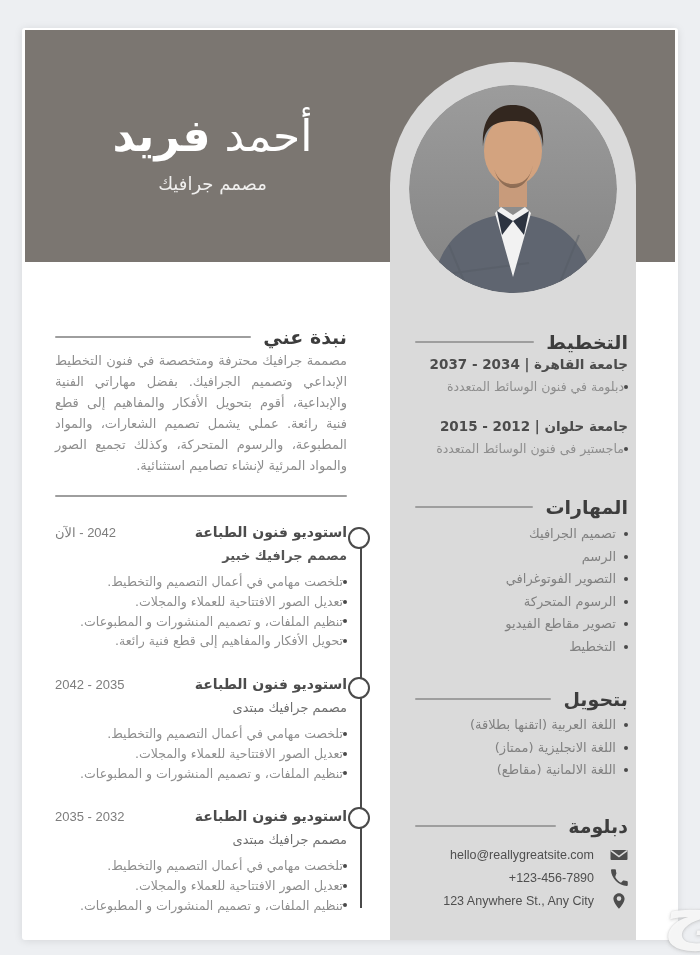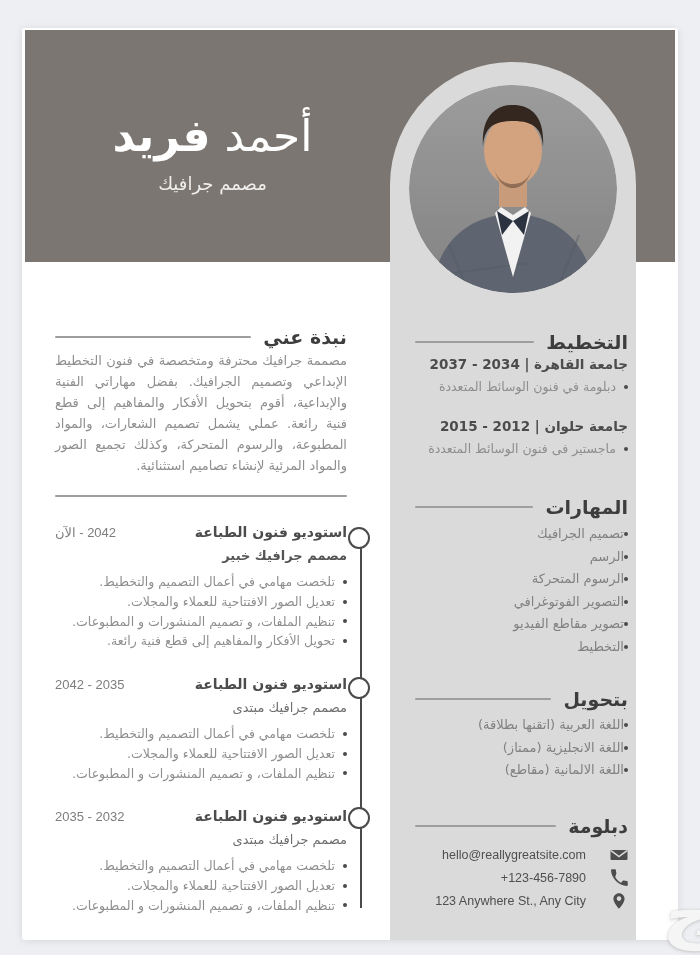--- a/index.html
+++ b/index.html
@@ -34,32 +34,32 @@
   .block{position:absolute;direction:rtl;text-align:right;}
   .about-text{left:55px;top:350px;width:292px;font-size:13px;line-height:21px;color:var(--body_text);
               text-align:justify;}
   .job{left:55px;width:292px;}
   .job-top{display:flex;justify-content:space-between;align-items:baseline;}
   .job-top h3{font-size:14px;font-weight:700;color:var(--dark_text);}
   .date{font-size:13px;color:#7d7d7d;font-family:"Liberation Sans",sans-serif;}
   .role{margin-top:7px;font-size:13px;color:#6e6e6e;line-height:18px;}
   .role.bold{font-weight:700;color:#555;}
   ul.blist{list-style:none;margin-top:7px;}
-  ul.blist li{display:flex;align-items:center;gap:8px;line-height:19.8px;font-size:12.5px;color:var(--body_text);}
+  ul.blist li{display:flex;align-items:center;line-height:19.8px;font-size:12.5px;color:var(--body_text);}
   .dot{flex:none;width:4px;height:4px;border-radius:50%;background:var(--timeline);}
   
   .tl-line{position:absolute;left:360px;top:540px;width:2px;height:368px;background:var(--timeline);}
   .tl-dot{position:absolute;width:22px;height:22px;border:2px solid var(--timeline);border-radius:50%;
           background:#fff;left:348px;}
   
   .edu-item h3{font-size:13.5px;font-weight:700;color:var(--dark_text);line-height:20px;}
   .edu-item ul.blist{margin-top:3px;}
   ul.slist{list-style:none;}
-  ul.slist li{display:flex;align-items:center;line-height:22.5px;font-size:13px;color:#818181;}
-  .crow{display:flex;align-items:center;gap:24px;height:23px;font-size:12.5px;color:#4f4f4f;
+  ul.slist li{display:flex;align-items:center;gap:8px;line-height:22.5px;font-size:13px;color:#818181;}
+  .crow{display:flex;align-items:center;gap:16px;height:23px;font-size:12.5px;color:#4f4f4f;
         font-family:"Liberation Sans",sans-serif;}
   .crow .ic{flex:none;width:18px;height:18px;}
   .crow .ic svg{display:block;width:100%;height:100%;fill:var(--icon);}
   
   .watermark{position:absolute;left:520px;top:878px;width:260px;font-size:62px;font-weight:700;
              color:rgba(250,250,250,.92);text-shadow:0 0 2px rgba(160,160,160,.55),0 2px 3px rgba(160,160,160,.25);
              transform:skewX(-10deg) scaleX(1.25);transform-origin:left bottom;direction:rtl;}
 </style>
 </head>
 <body>
@@ -219,25 +219,25 @@
     <li>
         <span class="dot"></span>
         <span>تصميم الجرافيك</span>
       </li>
     <li>
         <span class="dot"></span>
         <span>الرسم</span>
       </li>
     <li>
         <span class="dot"></span>
+        <span>التصوير الفوتوغرافي</span>
+      </li>
+    <li>
+        <span class="dot"></span>
         <span>الرسوم المتحركة</span>
-      </li>
-    <li>
-        <span class="dot"></span>
-        <span>التصوير الفوتوغرافي</span>
       </li>
     <li>
         <span class="dot"></span>
         <span>تصوير مقاطع الفيديو</span>
       </li>
     <li>
         <span class="dot"></span>
         <span>التخطيط</span>
       </li>
   </ul>

